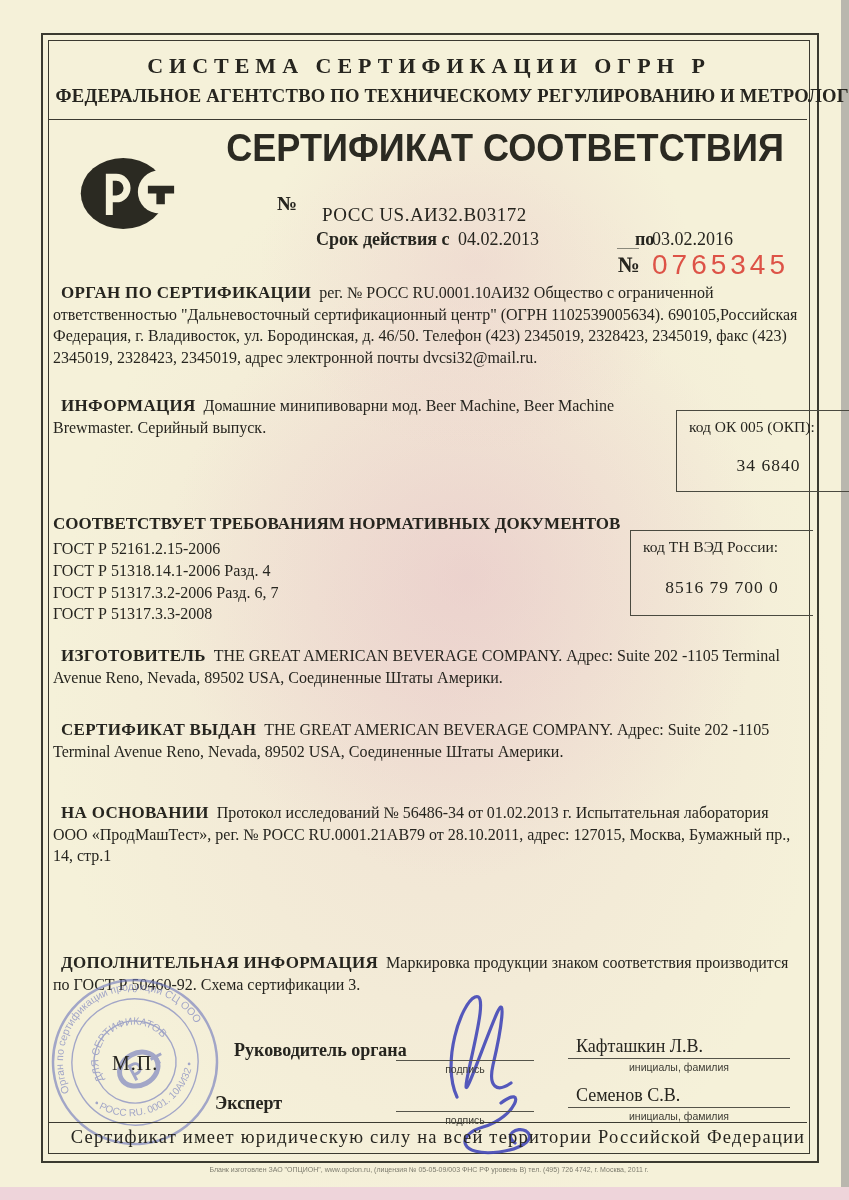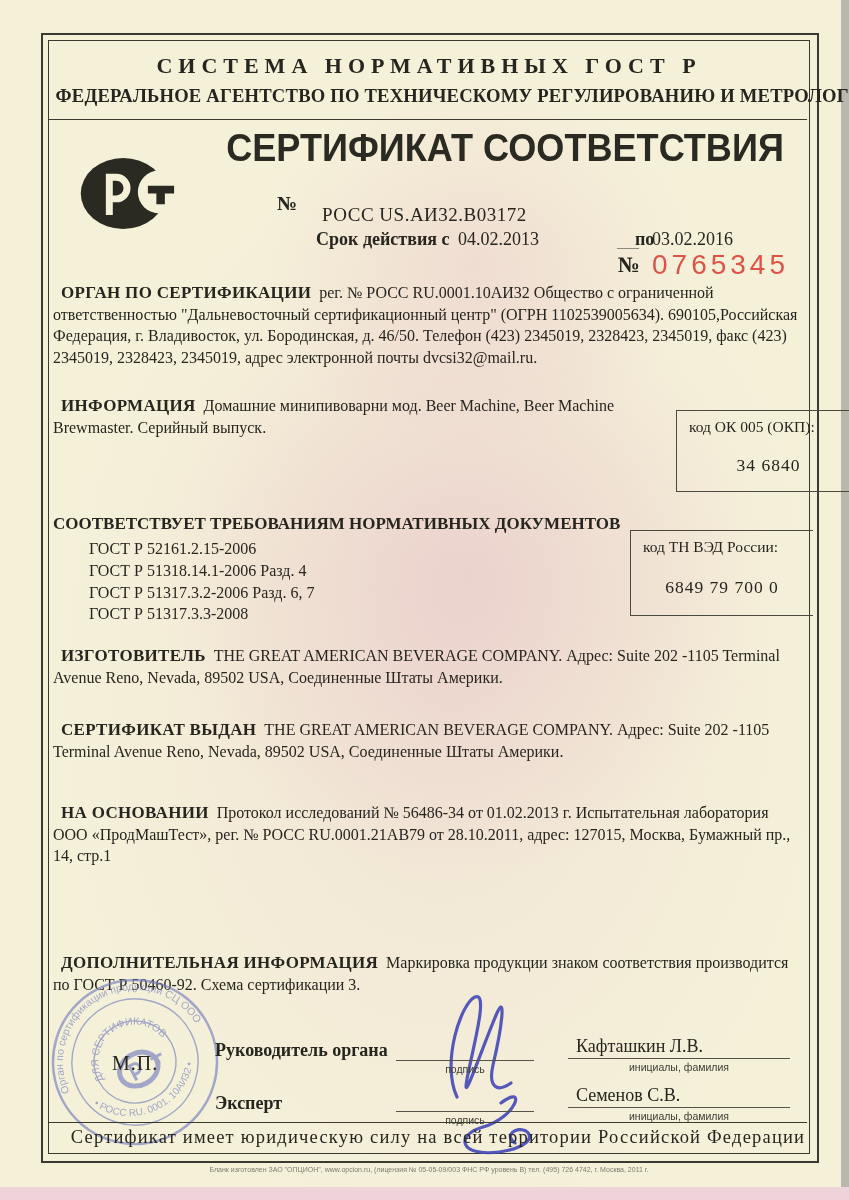--- a/index.html
+++ b/index.html
@@ -21,21 +21,21 @@
   .divider{height:1px;background:#3b3a30;}
   .doc-title{left:205px;top:127px;width:600px;font-family:"Liberation Sans","DejaVu Sans",sans-serif;
     font-weight:bold;font-size:38px;letter-spacing:0px;transform:scaleX(.95);white-space:nowrap;text-align:center;color:#2b2a22;}
   .num-label{font-weight:bold;font-size:20px;}
   .num-value{font-size:19px;letter-spacing:.5px;}
   .validity-label{font-weight:bold;font-size:18px;margin-left:43px;}
   .date{font-size:18px;}
   .blank-no{font-family:"Liberation Sans","DejaVu Sans",sans-serif;font-size:28px;letter-spacing:4px;color:#dd5347;}
   .para{font-size:16px;line-height:21.5px;text-align:left;}
   .para b{font-size:17px;letter-spacing:.3px;}
-  .gost-list div{font-size:16px;line-height:21.8px;margin-left:36px;}
+  .gost-list div{font-size:16px;line-height:21.8px;}
   .code-box{border:1px solid #4a4a40;border-right:none;}
   .code-box .cb-label{position:absolute;left:12px;top:7px;font-size:15.5px;}
   .code-box .cb-value{position:absolute;left:0;width:100%;text-align:center;font-size:17.5px;letter-spacing:1px;}
   .sig-label{font-weight:bold;font-size:18px;}
   .sig-line{border-bottom:1.3px solid #55544a;}
   .sig-caption{font-size:10.5px;font-family:"Liberation Sans","DejaVu Sans",sans-serif;color:#3e3d35;text-align:center;}
   .sig-name{font-size:18px;}
   .mp{font-size:20px;letter-spacing:1px;}
   .legal{font-size:18.5px;letter-spacing:1.2px;white-space:nowrap;}
   .fineprint{font-family:"Liberation Sans","DejaVu Sans",sans-serif;font-size:7px;color:#7d7c6e;white-space:nowrap;}
@@ -44,21 +44,21 @@
 </head>
 <body>
 
 <div class="page">
   <div class="scan-right abs"></div>
   <div class="scan-bottom abs"></div>
 
   <div class="frame-outer"></div>
   <div class="frame-inner"></div>
 
-  <div class="abs sys-title center">СИСТЕМА НОРМАТИВНЫХ ГОСТ Р</div>
+  <div class="abs sys-title center">СИСТЕМА СЕРТИФИКАЦИИ ОГРН Р</div>
   <div class="abs agency center">ФЕДЕРАЛЬНОЕ АГЕНТСТВО ПО ТЕХНИЧЕСКОМУ РЕГУЛИРОВАНИЮ И МЕТРОЛОГИИ</div>
   <div class="abs divider" style="left:49px;top:119px;width:758px;"></div>
   <div class="abs doc-title">СЕРТИФИКАТ СООТВЕТСТВИЯ</div>
 
   <svg class="abs" style="left:80px;top:155px;" width="108" height="80" viewBox="0 0 140 100">
     <ellipse cx="56" cy="48" rx="55" ry="46" fill="#2b2a22"></ellipse>
     <circle cx="103" cy="46" r="28" fill="#f5f1d9"></circle>
     <path d="M 88,38 h 34 v 10 h -12 v 14 h -11 v -14 h -11 z" fill="#2b2a22"></path>
     <path d="M 38,76 V 27 h 9 a 14,14 0 0 1 0,28 h -9" stroke="#f5f1d9" stroke-width="9" fill="none"></path>
   </svg>
@@ -93,21 +93,21 @@
     <b class="para" style="font-size:17px;">СООТВЕТСТВУЕТ ТРЕБОВАНИЯМ НОРМАТИВНЫХ ДОКУМЕНТОВ</b>
   </div>
   <div class="abs gost-list" style="left:53px;top:538px;width:560px;">
       <div>ГОСТ Р 52161.2.15-2006</div>
       <div>ГОСТ Р 51318.14.1-2006 Разд. 4</div>
       <div>ГОСТ Р 51317.3.2-2006 Разд. 6, 7</div>
       <div>ГОСТ Р 51317.3.3-2008</div>
     </div>
   <div class="abs code-box" style="left:630px;top:530px;width:182px;height:84px;">
     <span class="cb-label">код ТН ВЭД России:</span>
-    <span class="cb-value" style="top:46px;">6849 79 700 0</span>
+    <span class="cb-value" style="top:46px;">8516 79 700 0</span>
   </div>
 
   <p class="abs para" style="left:53px;top:645px;width:750px;margin:0;text-indent:8px;">
     <b>ИЗГОТОВИТЕЛЬ</b>&nbsp;
     <span>THE GREAT AMERICAN BEVERAGE COMPANY. Адрес: Suite 202 -1105 Terminal Avenue Reno, Nevada, 89502 USA, Соединенные Штаты Америки.</span>
   </p>
 
   <p class="abs para" style="left:53px;top:719px;width:750px;margin:0;text-indent:8px;">
     <b>СЕРТИФИКАТ ВЫДАН</b>&nbsp;
     <span>THE GREAT AMERICAN BEVERAGE COMPANY. Адрес: Suite 202 -1105 Terminal Avenue Reno, Nevada, 89502 USA, Соединенные Штаты Америки.</span>
@@ -148,21 +148,21 @@
 
   <svg class="abs" style="left:405px;top:985px;opacity:.9;" width="150" height="185" viewBox="0 0 150 185">
     <g stroke="#4348b8" stroke-width="3.2" fill="none" stroke-linecap="round">
       <path d="M 52,112 C 36,78 56,18 70,12 C 84,6 68,62 62,94 C 56,126 78,60 92,28 C 101,8 97,42 88,80 C 83,102 92,108 106,98"></path>
       <path d="M 96,118 C 122,98 112,132 78,142 C 50,150 54,172 94,167 C 122,163 130,152 121,146 C 112,141 98,150 110,158"></path>
     </g>
   </svg>
 
   <span class="abs mp" style="left:112px;top:1052px;">М.П.</span>
 
-  <span class="abs sig-label" style="left:215px;top:1040px;">Руководитель органа</span>
+  <span class="abs sig-label" style="left:215px;top:1040px;padding-left:19px;">Руководитель органа</span>
   <div class="abs sig-line" style="left:396px;top:1040px;width:138px;height:20px;"></div>
   <div class="abs sig-caption" style="left:396px;top:1063px;width:138px;">подпись</div>
   <span class="abs sig-name" style="left:576px;top:1036px;">Кафташкин Л.В.</span>
   <div class="abs sig-line" style="left:568px;top:1036px;width:222px;height:22px;"></div>
   <div class="abs sig-caption" style="left:568px;top:1061px;width:222px;">инициалы, фамилия</div>
 
   <span class="abs sig-label" style="left:215px;top:1093px;">Эксперт</span>
   <div class="abs sig-line" style="left:396px;top:1091px;width:138px;height:20px;"></div>
   <div class="abs sig-caption" style="left:396px;top:1114px;width:138px;">подпись</div>
   <span class="abs sig-name" style="left:576px;top:1085px;">Семенов С.В.</span>

